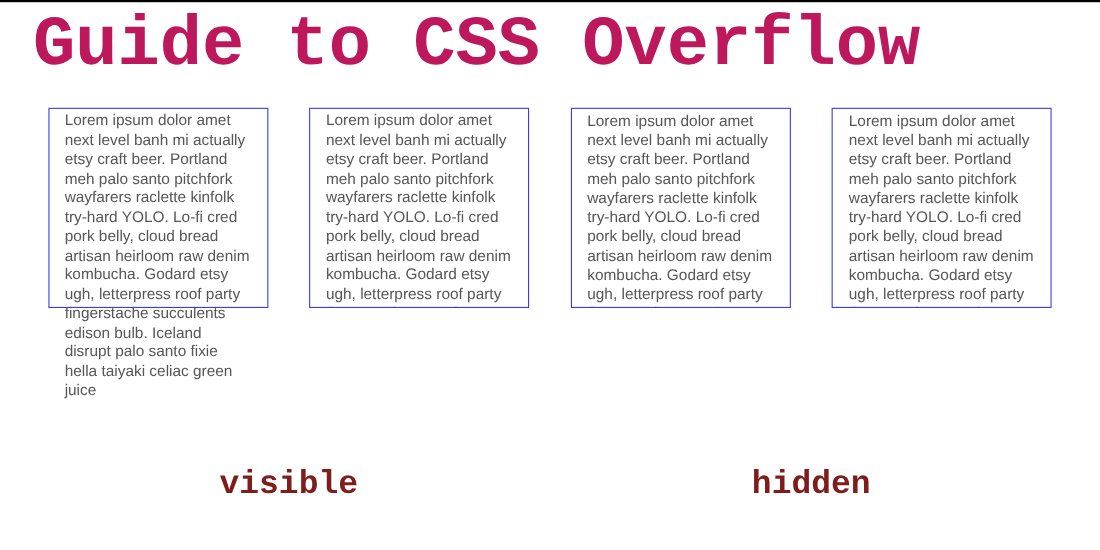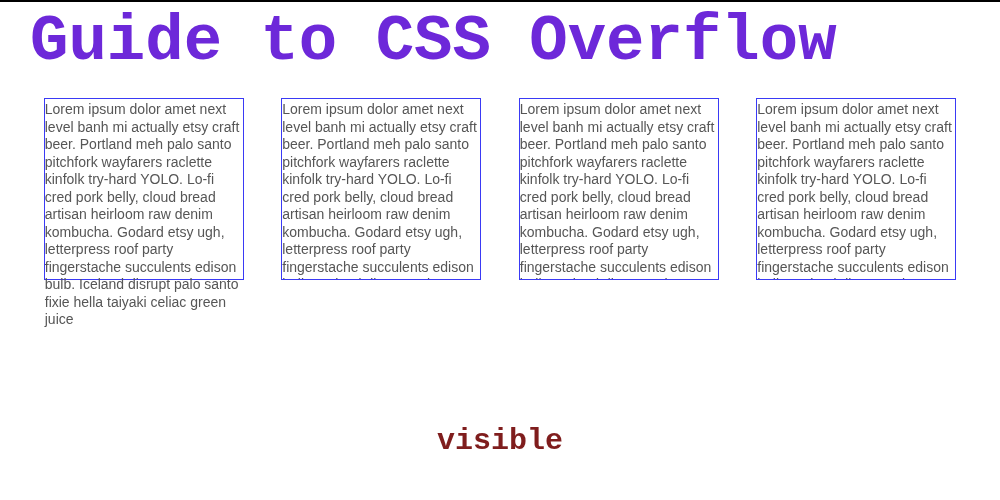--- a/index.html
+++ b/index.html
@@ -9,21 +9,21 @@
     width: 1000px;
     height: 500px;
     font-family: Arial, Helvetica, sans-serif;
     background: #ffffff;
     border-top: 2px solid #000;
   }
   .title {
     font-family: "Courier New", Courier, monospace;
     font-weight: 700;
     font-size: 64px;
-    color: #6d28d9;
+    color: #be185d;
     margin: 4px 0 20px 30px;
     letter-spacing: 0;
   }
   .row {
     display: flex;
     justify-content: space-around;
     padding: 0 40px;
     gap: 30px;
   }
   .col {
@@ -35,21 +35,21 @@
     height: 186px;
     position: relative;
   }
   .box {
     width: 200px;
     height: 182px;
     border: 1px solid #3a3af5;
     font-size: 14px;
     line-height: 1.25;
     color: #565656;
-    padding: 2px 0;
+    padding: 2px 14px;
     font-family: Arial, Helvetica, sans-serif;
   }
   .ov-visible  { overflow: visible; }
   .ov-hidden   { overflow: hidden; }
   .ov-scroll   { overflow: scroll; }
   .ov-y        { overflow-y: scroll; overflow-x: hidden; }
   .label-row {
     display: flex;
     justify-content: space-around;
     padding: 0 40px;
@@ -103,13 +103,14 @@
   <div class="col">
     <div class="box-holder">
       <div class="box ov-y">Lorem ipsum dolor amet next level banh mi actually etsy craft beer. Portland meh palo santo pitchfork wayfarers raclette kinfolk try-hard YOLO. Lo-fi cred pork belly, cloud bread artisan heirloom raw denim kombucha. Godard etsy ugh, letterpress roof party fingerstache succulents edison bulb. Iceland disrupt palo santo fixie hella taiyaki celiac green juice</div>
     </div>
   </div>
 
 </div>
 
 <div class="label-row">
   <div class="label">visible</div>
+  <div class="label">hidden</div>
 </div>
 
 </body></html>

